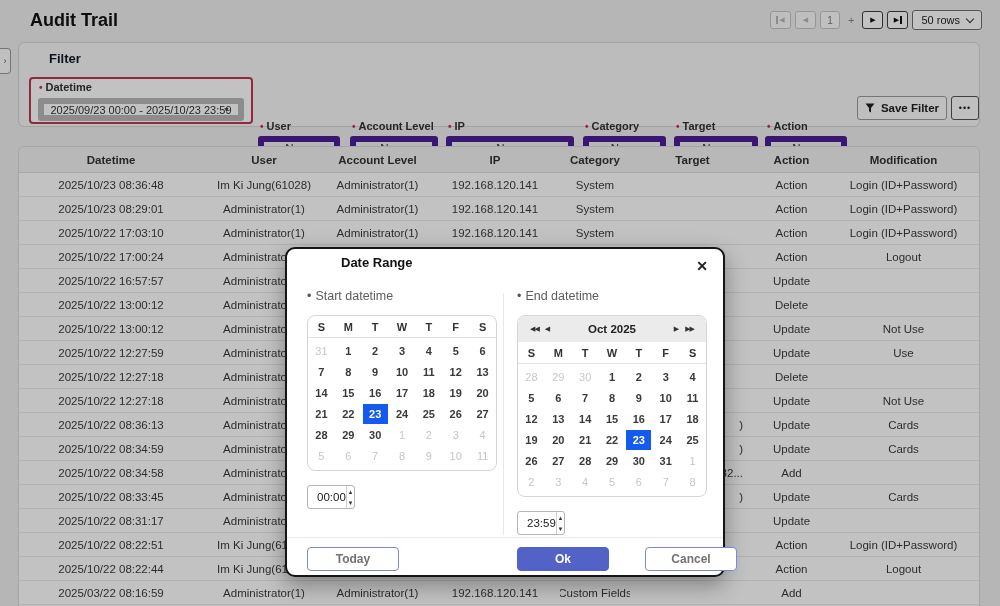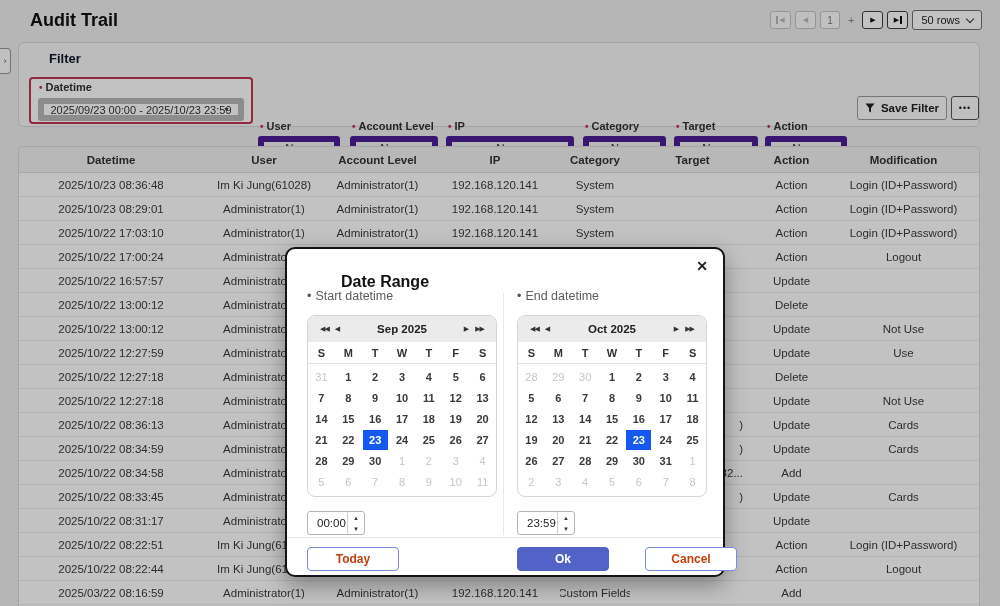--- a/index.html
+++ b/index.html
@@ -63,49 +63,49 @@
   .cell { display:flex; align-items:center; justify-content:center; font-size:11.5px; color:#3c3c3c;
           white-space:nowrap; overflow:hidden; }
   .c0{width:184px;} .c1{width:122px;} .c2{width:105px;} .c3{width:130px;}
   .c4{width:70px;}  .c5{width:125px;} .c6{width:73px;}  .c7{width:151px;}
   .cell.frag { justify-content:flex-end; padding-right:12px; }
   
   .overlay { position:absolute; inset:0; background:rgba(0,0,0,0.24); z-index:40; }
   .modal { position:absolute; left:285px; top:247px; width:440px; height:330px; background:#fff;
            border:2px solid #151515; border-radius:10px; z-index:50;
            box-shadow:0 8px 22px rgba(0,0,0,0.35); }
-  .m-title { position:absolute; left:20px; top:24px; font-size:16px; font-weight:bold; color:#111;padding-left:34px; }
+  .m-title { position:absolute; left:20px; top:6px; font-size:13px; font-weight:bold; color:#111;padding-left:34px; }
   .m-close { position:absolute; right:15px; top:9px; font-size:14px; font-weight:bold; color:#222; cursor:default; }
   .vdiv { position:absolute; left:216px; top:44px; bottom:40px; width:1px; background:#e8e8e8; }
   .hdiv { position:absolute; left:0; right:0; top:288px; height:1px; background:#ebebeb; }
   .cal-col { position:absolute; top:40px; width:190px; }
   .col-start { left:20px; } .col-end { left:230px; }
   .cal-label { font-size:12.5px; color:#5c5c5c; height:20px; }
   .cal-label .dot { color:#555; margin-right:4px; }
   .calendar { margin-top:6px; width:190px; border:1px solid #d5d5d5; border-radius:8px; background:#fff; overflow:hidden; }
   .cal-head { height:26px; background:#ebebeb; display:flex; align-items:center; padding:0 9px; }
   .nav { font-size:7px; color:#333; padding:0 3px; }
   .nav.dbl { letter-spacing:-1px; }
   .cal-month { flex:1; text-align:center; font-size:11.5px; font-weight:bold; color:#222; }
   .wk-row { display:flex; height:22px; border-bottom:1px solid #e3e3e3; }
   .wk { flex:1; display:flex; align-items:center; justify-content:center; font-size:11px; font-weight:bold; color:#333; }
   .day-grid { padding:2px 0 4px; }
   .day-row { display:flex; height:21px; }
   .day { flex:1; display:flex; align-items:center; justify-content:center; font-size:11px; font-weight:bold; color:#3a3a3a; }
   .day.muted { color:#c6c6c6; font-weight:normal; }
   .day .pill { display:flex; align-items:center; justify-content:center; width:25px; height:20px;
                background:#155aef; color:#fff; border-radius:0; }
-  .timebox { margin-top:14px; width:58px; height:24px; border:1px solid #b5b5b5; border-radius:3px;
+  .timebox { margin-top:14px; width:48px; height:24px; border:1px solid #b5b5b5; border-radius:3px;
              background:#fff; display:flex; }
   .tval { flex:1; display:flex; align-items:center; padding-left:9px; font-size:11.5px; color:#222; }
   .spin { width:17px; border-left:1px solid #cfcfcf; display:flex; flex-direction:column; }
   .spin span { flex:1; display:flex; align-items:center; justify-content:center; font-size:6px; color:#333; }
   .m-btn { position:absolute; top:298px; width:92px; height:24px; border-radius:4px;
            display:flex; align-items:center; justify-content:center; font-size:12px; font-weight:bold; }
-  .m-btn.ghost { background:#fff; border:1.5px solid #7b87da; color:#c2410c; }
+  .m-btn.ghost { background:#fff; border:1.5px solid #7b87da; color:#737373; }
   .m-btn.fill  { background:#5262c7; border:1.5px solid #5262c7; color:#fff; }
   .b-today { left:20px; } .b-ok { left:230px; } .b-cancel { left:340px;margin-left:18px; }
 </style>
 </head>
 <body>
 
 <div class="page-title">Audit Trail</div>
 <div class="pager">
   <div class="pbtn"><span class="bar"></span>◀</div>
   <div class="pbtn">◀</div>
@@ -383,27 +383,20 @@
 
 <div class="modal">
   <div class="m-title">Date Range</div>
   <div class="m-close">✕</div>
   <div class="vdiv"></div>
   <div class="hdiv"></div>
 
   <div class="cal-col col-start">
     <div class="cal-label"><span class="dot">•</span><span>Start datetime</span></div>
     <div class="calendar">
-      <div class="cal-head">
-        <span class="nav dbl">◀◀</span>
-        <span class="nav">◀</span>
-        <span class="cal-month">Sep 2025</span>
-        <span class="nav">▶</span>
-        <span class="nav dbl">▶▶</span>
-      </div>
       <div class="wk-row">
           <div class="wk">S</div>
           <div class="wk">M</div>
           <div class="wk">T</div>
           <div class="wk">W</div>
           <div class="wk">T</div>
           <div class="wk">F</div>
           <div class="wk">S</div>
         </div>
       <div class="day-grid">

